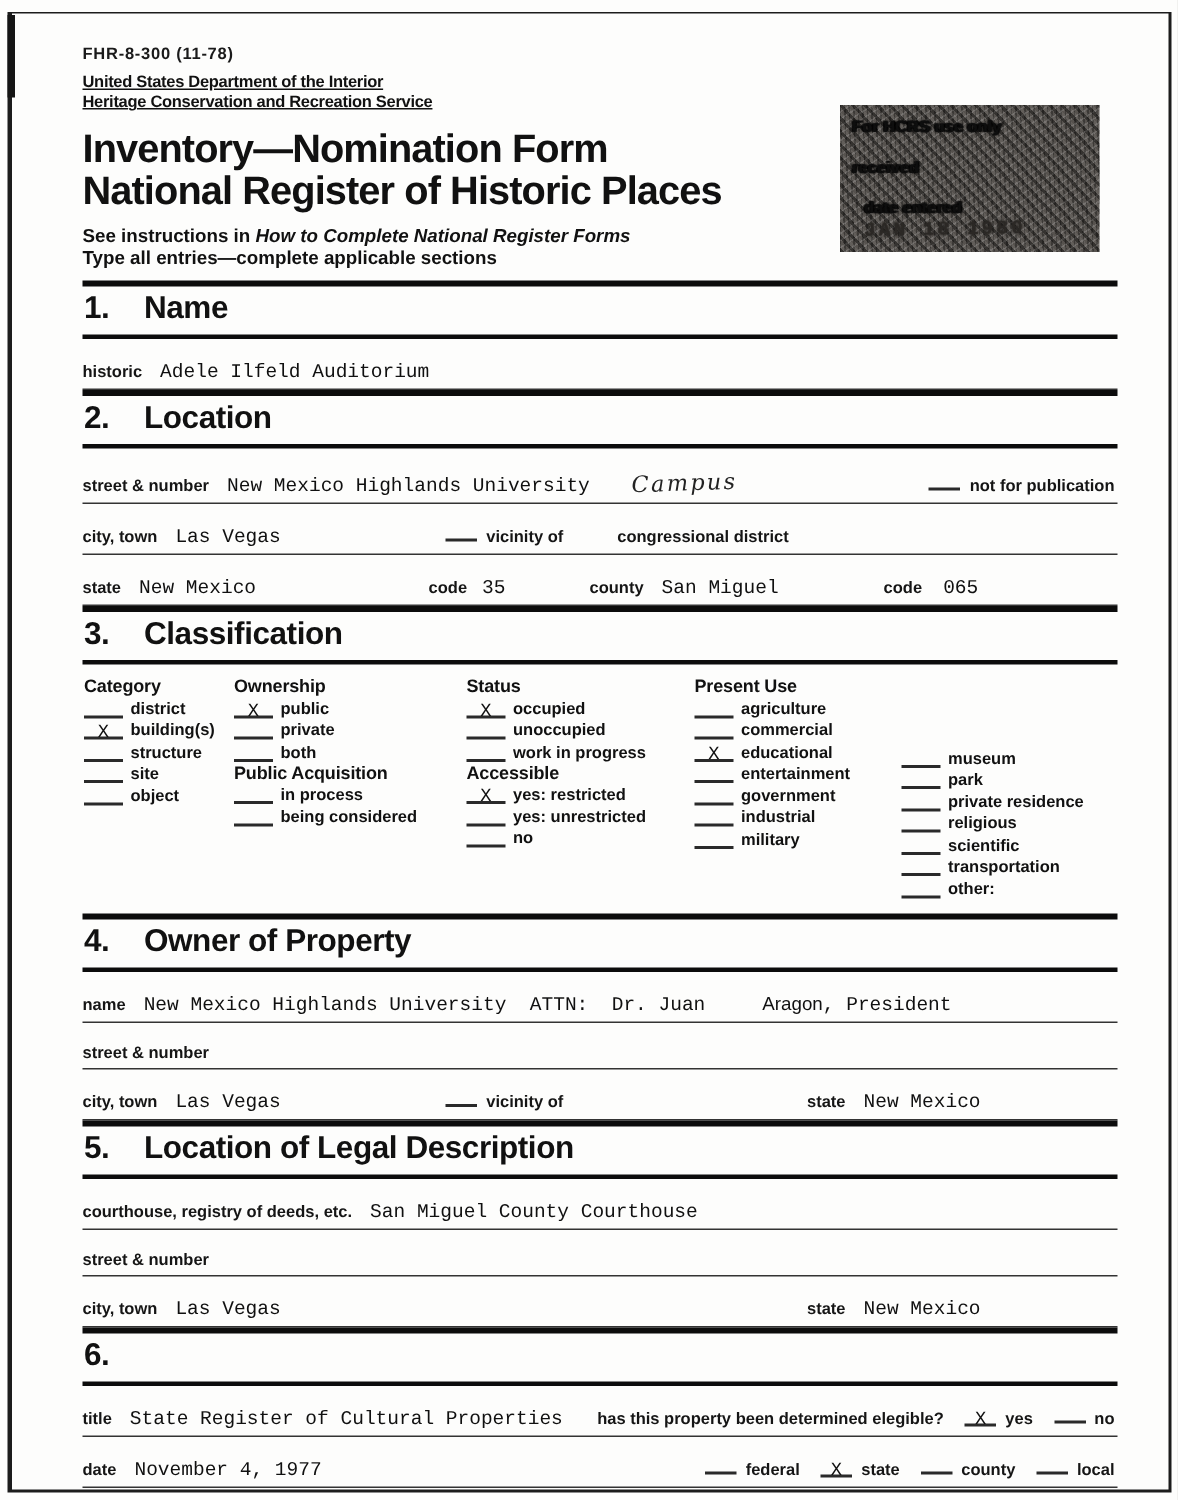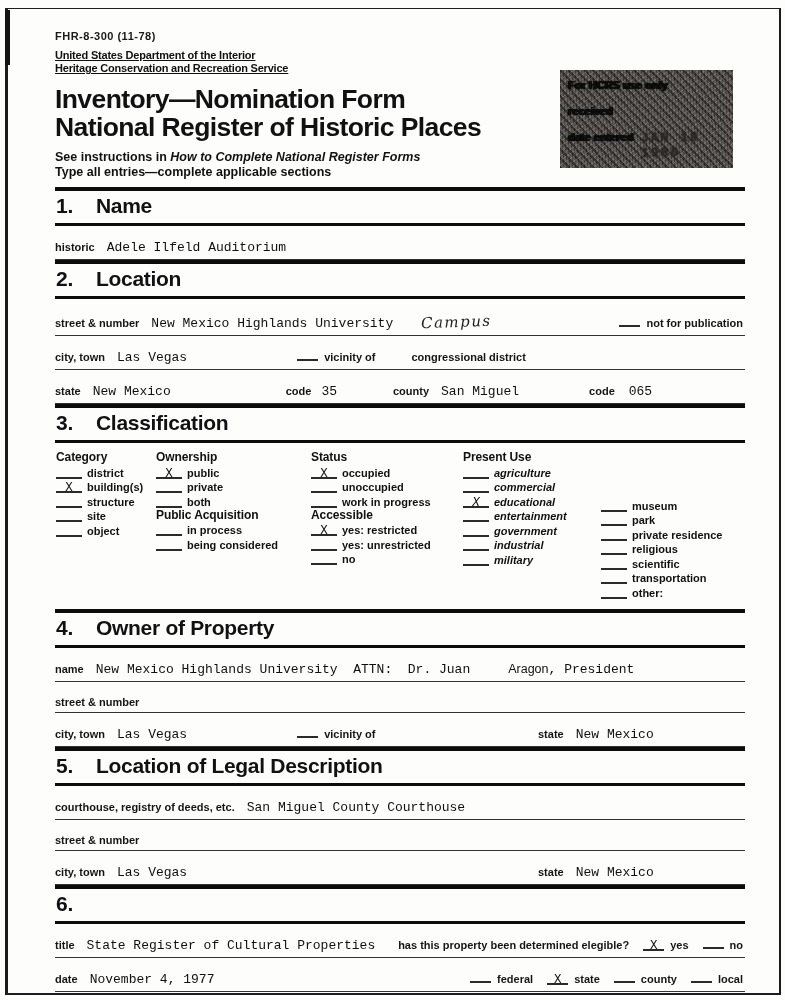--- a/index.html
+++ b/index.html
@@ -30,21 +30,21 @@
     background-color:#56524e;
     background-image:
       repeating-linear-gradient(47deg, rgba(0,0,0,.38) 0 2px, rgba(255,255,255,.07) 2px 4px, transparent 4px 6px),
       repeating-linear-gradient(-33deg, rgba(255,255,255,.14) 0 1px, transparent 1px 4px),
       repeating-linear-gradient(88deg, rgba(0,0,0,.30) 0 1px, transparent 1px 3px);
     display:flex; flex-direction:column; justify-content:space-between;
     padding:9px 0 8px 8px;
   }
   .stamp-line { font-size:11px; font-weight:bold; color:#0e0e0e;
     text-shadow:1px 0 1px #000, -1px 0 1px #000; filter:blur(.4px); white-space:nowrap; }
-  .stamp-row3 { display:flex; align-items:baseline; }
+  .stamp-row3 { display:flex; align-items:baseline;flex-direction:column; }
   .stamp-date { margin-left:8px; font-family:"Liberation Mono","DejaVu Sans Mono",monospace;
     font-size:13px; font-weight:bold; color:#2b2825; letter-spacing:2px;
     text-shadow:0 0 2px #1c1a18; filter:blur(.3px); transform:rotate(-1deg); }
 
   
   .sec-rule { border-top:4px solid #0c0c0c; }
   .sec-head { display:flex; align-items:baseline; border-bottom:3px solid #0c0c0c; padding:3px 0 5px 1px; }
   .sec-num { font-size:21px; font-weight:bold; width:40px; letter-spacing:-.3px; }
   .sec-title { font-size:21px; font-weight:bold; letter-spacing:-.3px; }
 
@@ -66,21 +66,21 @@
   .m56 { margin-left:56px; } .m70 { margin-left:70px; } .m14 { margin-left:14px; }
 
   
   .cls { display:flex; padding:7px 0 10px 1px; }
   .cls h3 { font-size:12px; font-weight:bold; line-height:14px; letter-spacing:-.1px; }
   .col-cat { width:100px; } .col-own { width:155px; } .col-sta { width:152px; } .col-use { flex:1; }
   .ck { display:flex; align-items:flex-end; height:14.5px; }
   .ck .bl { width:26px; height:10px; margin-right:5px; line-height:11px; }
   .ck-lbl { font-size:11px; font-weight:bold; line-height:12px; white-space:nowrap; }
   .pu-cols { display:flex; }
-  .pu-c1 { width:138px;font-style:italic; } .pu-c2 { flex:1;margin-top:33px; }
+  .pu-c1 { width:138px; } .pu-c2 { flex:1;margin-top:33px; }
 </style>
 </head>
 <body>
 
 <div class="page">
   <div class="scan-frame"></div>
   <div class="scan-bar"></div>
 
   <div class="stamp">
     <div class="stamp-line">For HCRS use only</div>

